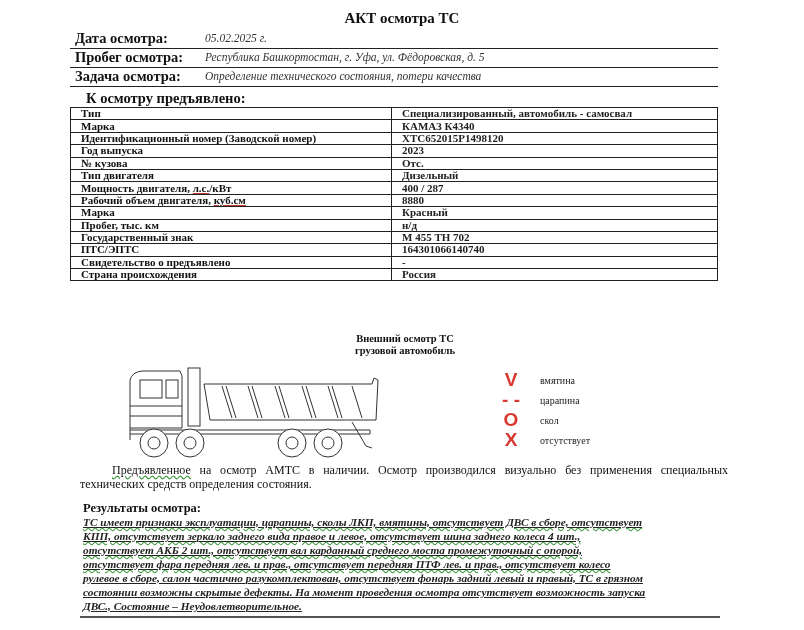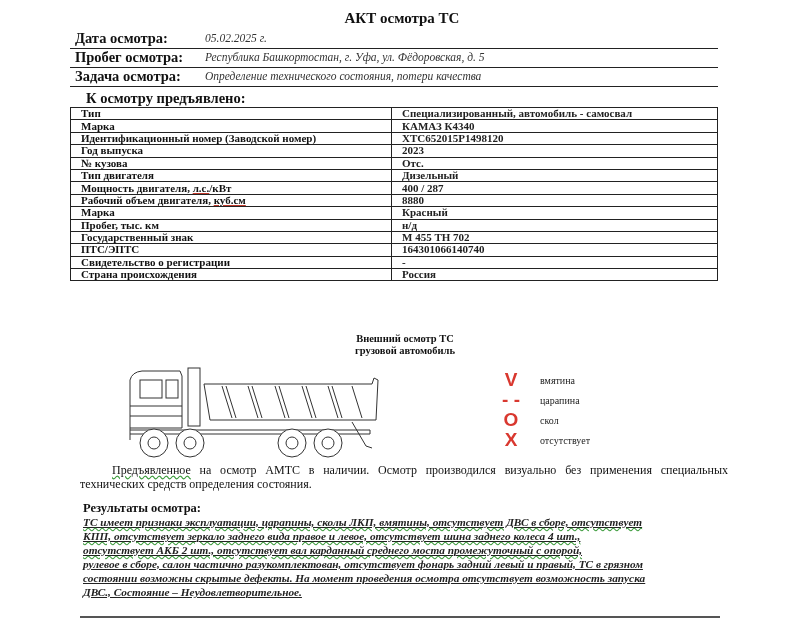--- a/index.html
+++ b/index.html
@@ -103,21 +103,21 @@
         </tr>
       <tr>
           <td class="k">Государственный знак</td>
           <td class="v">М 455 ТН 702</td>
         </tr>
       <tr>
           <td class="k">ПТС/ЭПТС</td>
           <td class="v">164301066140740</td>
         </tr>
       <tr>
-          <td class="k">Свидетельство о регистрации</td>
+          <td class="k">Свидетельство о предъявлено</td>
           <td class="v">-</td>
         </tr>
       <tr>
           <td class="k">Страна происхождения</td>
           <td class="v">Россия</td>
         </tr>
     </tbody>
   </table>
 
   <div class="scheme-title">
@@ -185,19 +185,20 @@
   </div>
 
   <div class="para"><span class="green-ul">Предъявленное</span><span> на осмотр АМТС в наличии. Осмотр производился визуально без применения специальных технических средств определения состояния.</span></div>
 
   <div class="results-h">Результаты осмотра:</div>
 
   <div class="results">
     <span class="ln green-ul">ТС имеет признаки эксплуатации, царапины, сколы ЛКП, вмятины, отсутствует  ДВС в сборе, отсутствует</span>
     <span class="ln green-ul">КПП, отсутствует  зеркало заднего вида правое и левое, отсутствует  шина заднего колеса 4 шт.,</span>
     <span class="ln green-ul">отсутствует  АКБ 2 шт.,  отсутствует  вал карданный среднего моста промежуточный с опорой,</span>
+    <span class="ln green-ul">отсутствует  фара передняя лев. и прав., отсутствует  передняя ПТФ лев. и прав., отсутствует  колесо</span>
     <span class="ln">рулевое в сборе, салон частично разукомплектован, отсутствует  фонарь задний левый и правый, ТС в грязном</span>
     <span class="ln">состоянии возможны скрытые дефекты. На момент проведения осмотра отсутствует  возможность запуска</span>
     <span class="ln">ДВС., Состояние – Неудовлетворительное.</span>
   </div>
 
   <div class="bottom-rule"></div>
 </div>
 
 </body></html>

